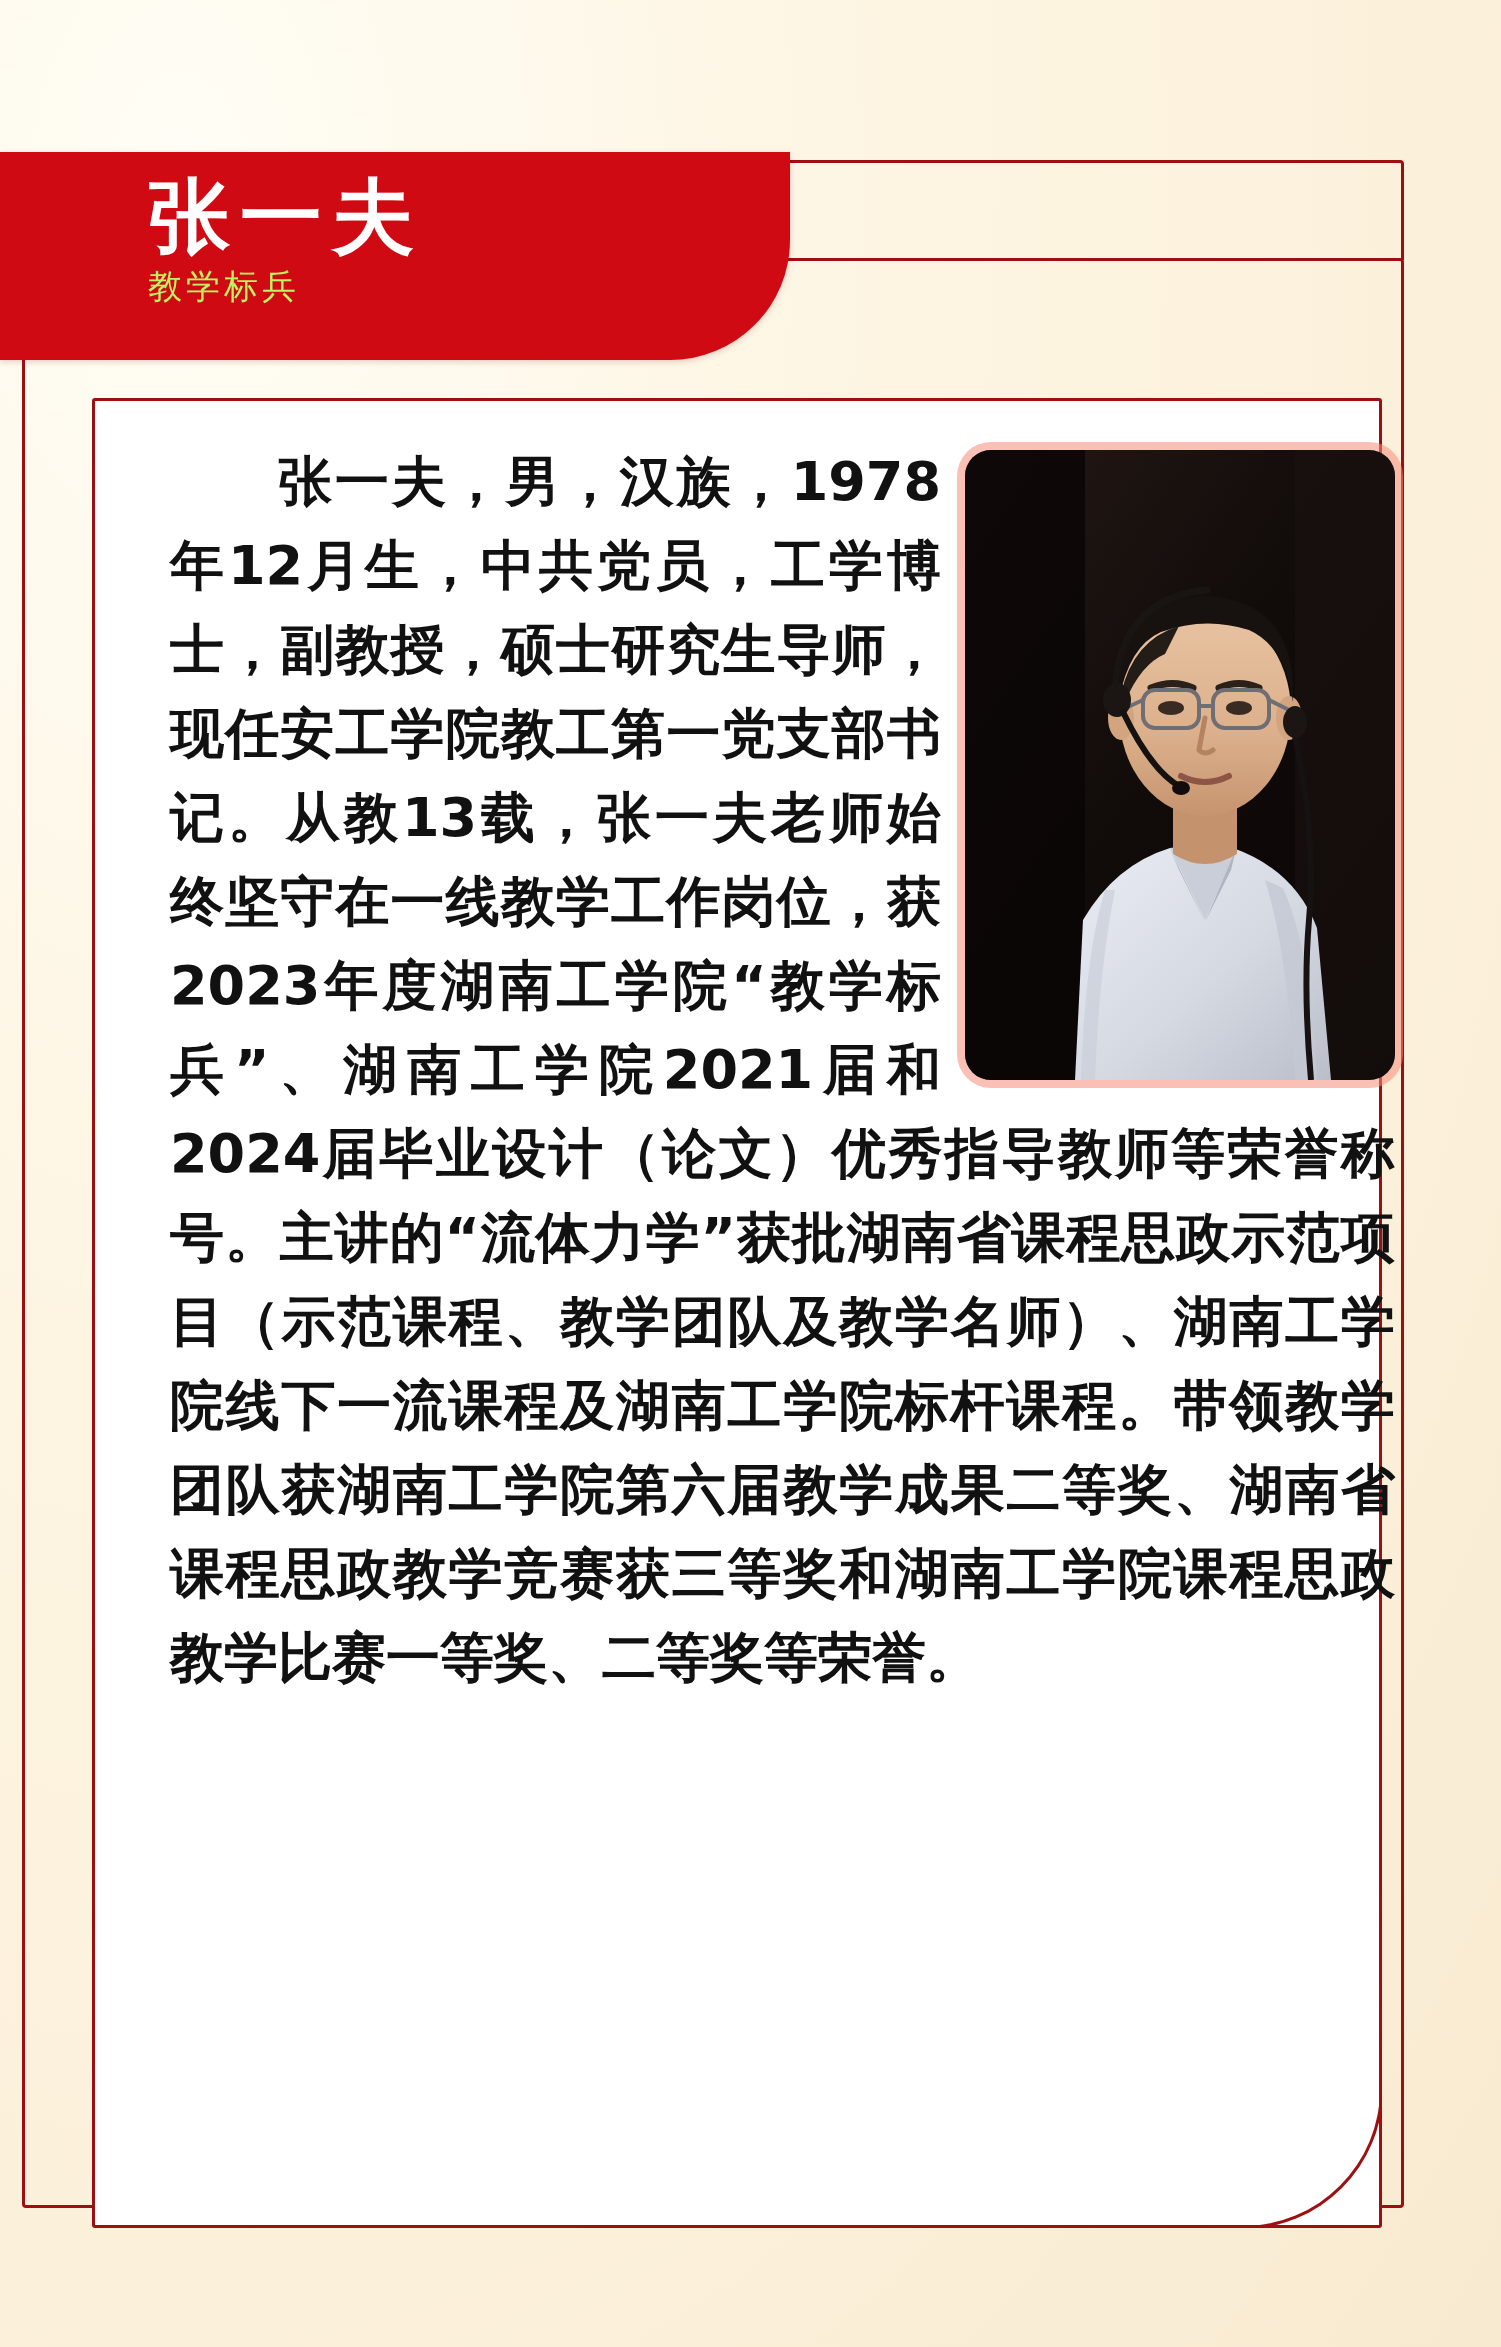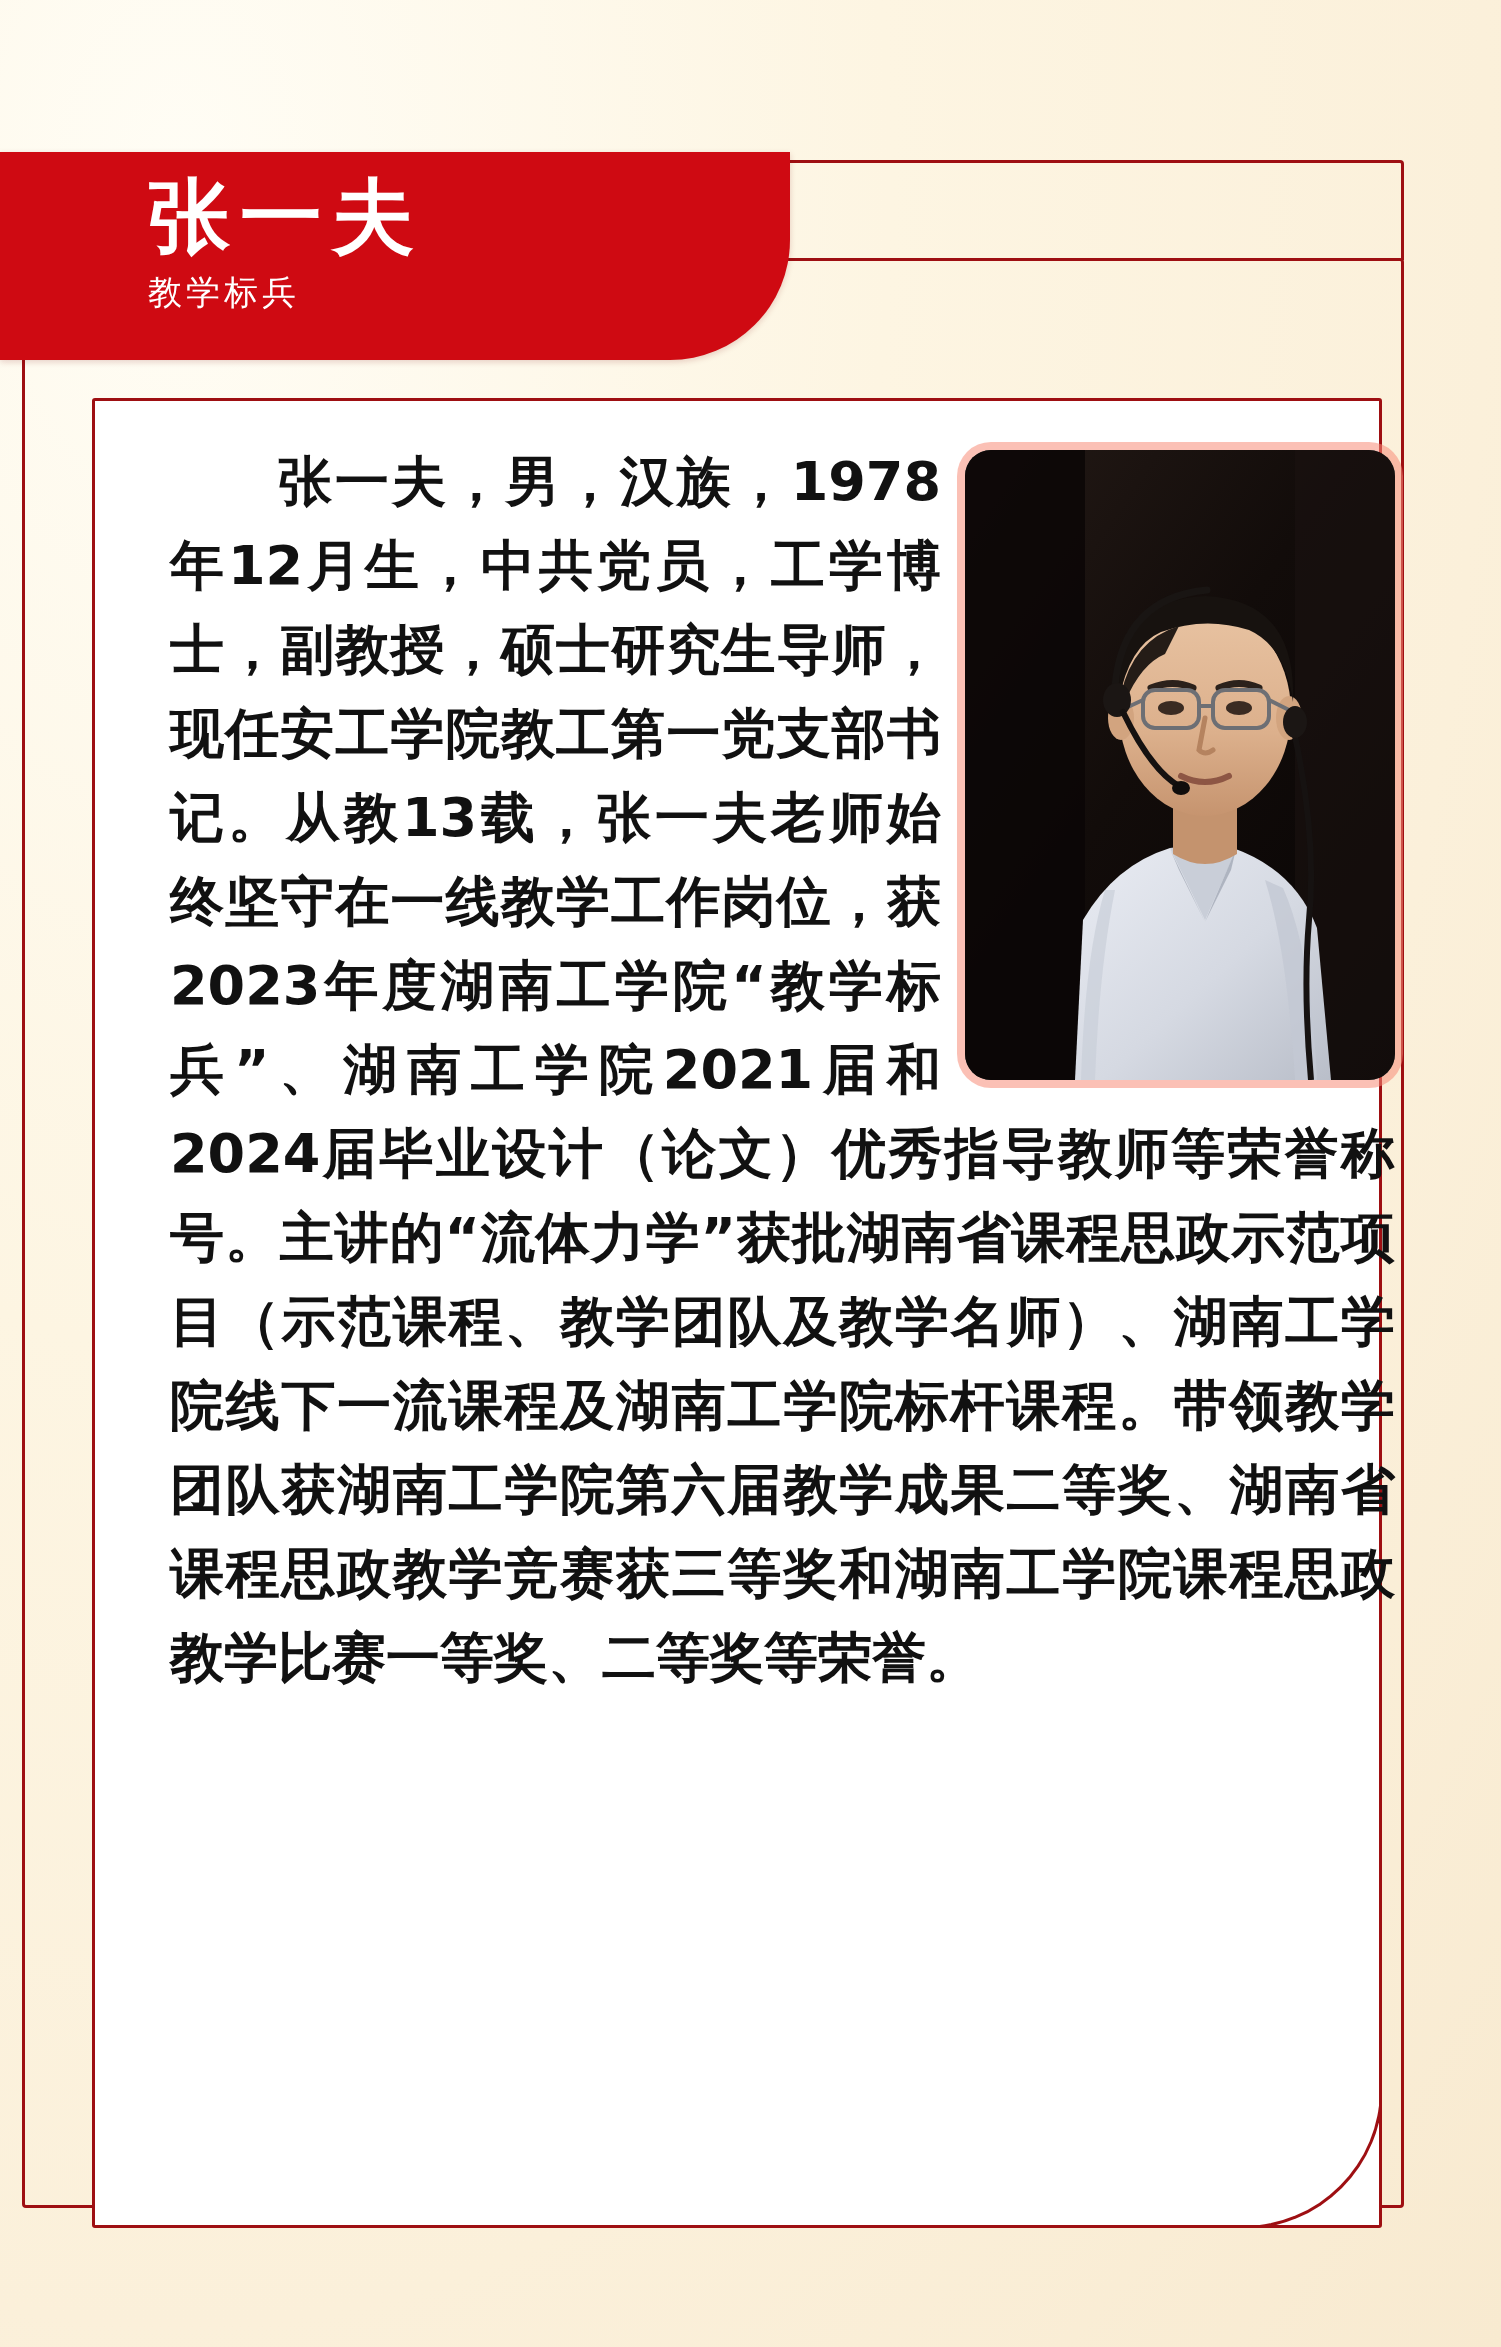--- a/index.html
+++ b/index.html
@@ -44,24 +44,24 @@
   }
   .name-text {
     color: #ffffff;
     font-size: 82px;
     line-height: 1.05;
     font-weight: bold;
     letter-spacing: 10px;
     white-space: nowrap;
   }
   .subtitle-text {
-    color: #ffffff;
+    color: #bef264;
     font-size: 34px;
     letter-spacing: 4px;
-    margin-top: 10px;
+    margin-top: 4px;
     white-space: nowrap;
   }
 
   
   
   .frame-outer {
     position: absolute;
     left: 22px;
     top: 258px;
     width: 1382px;

